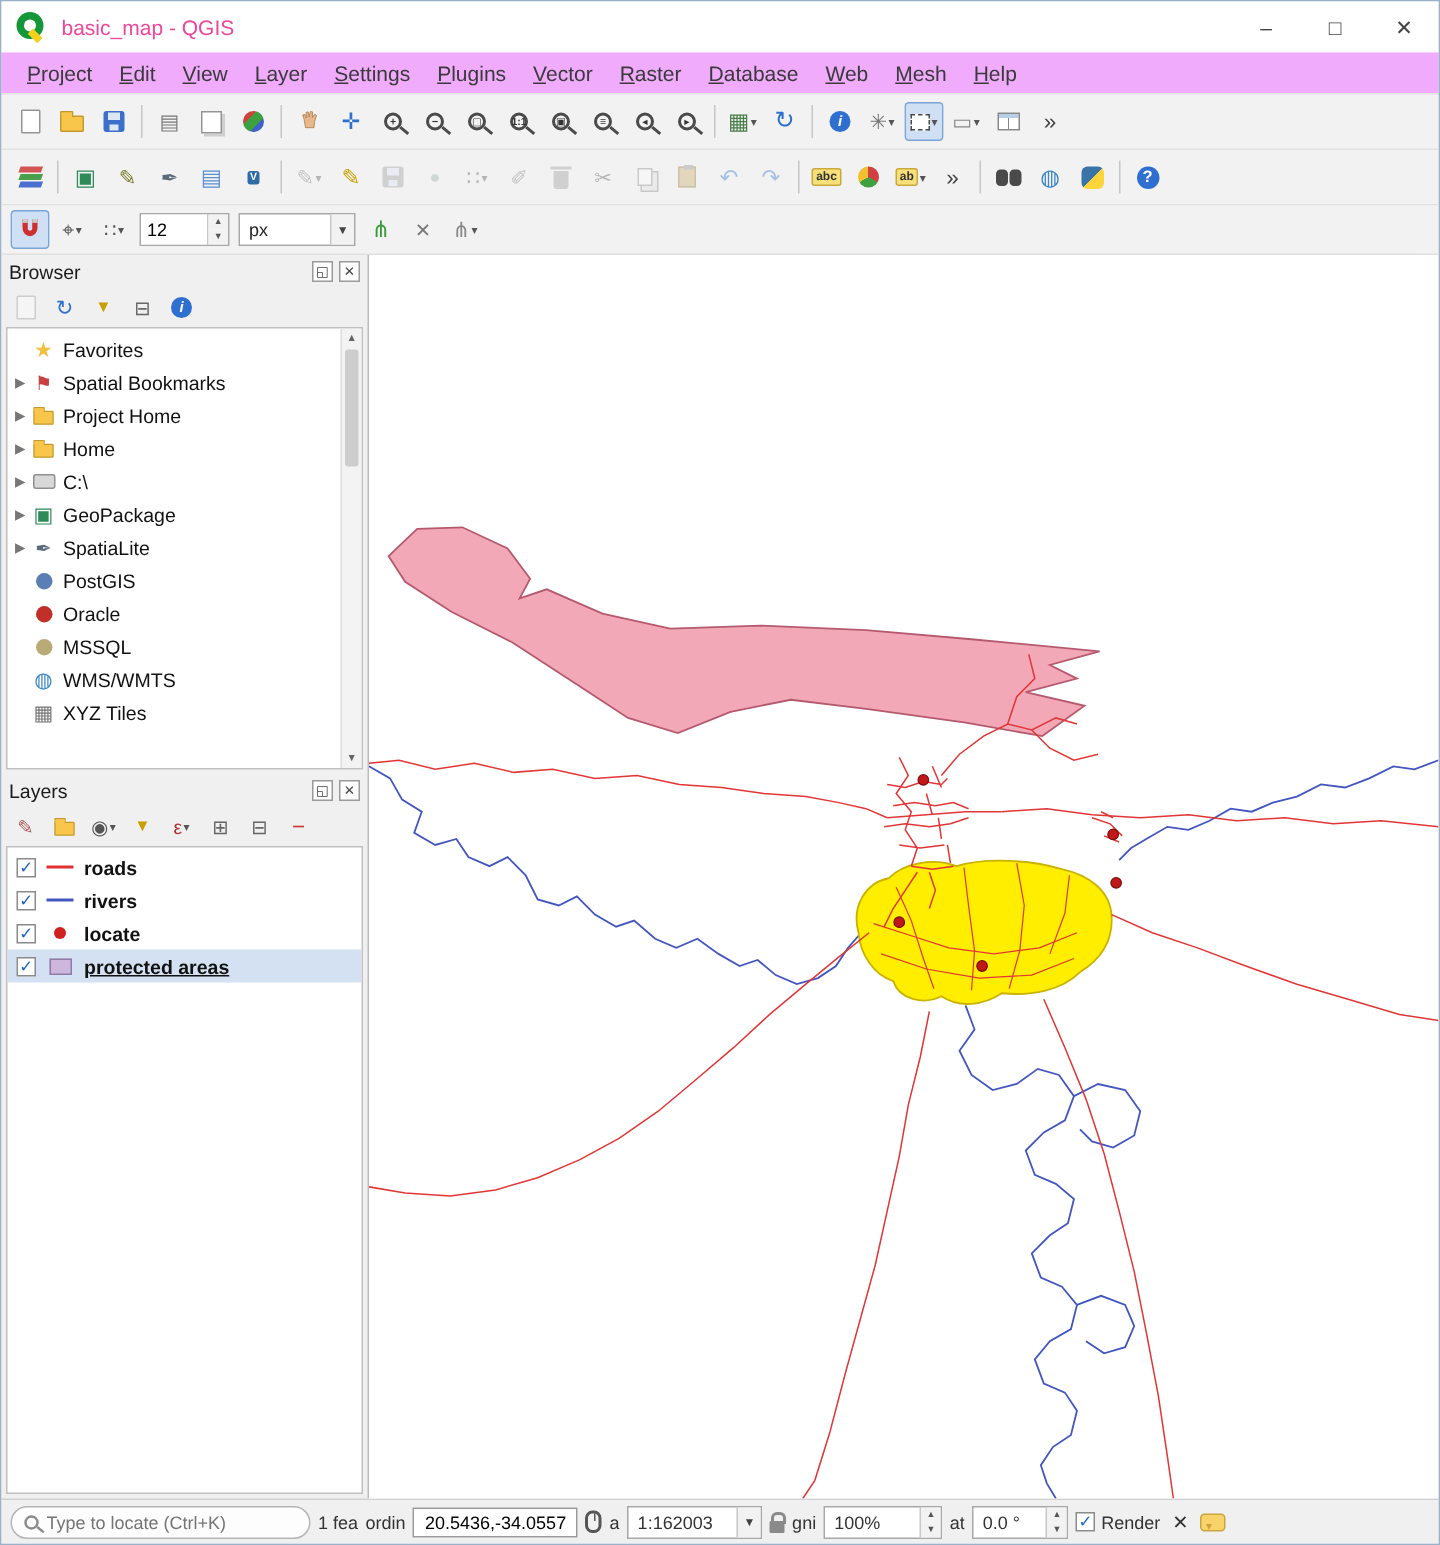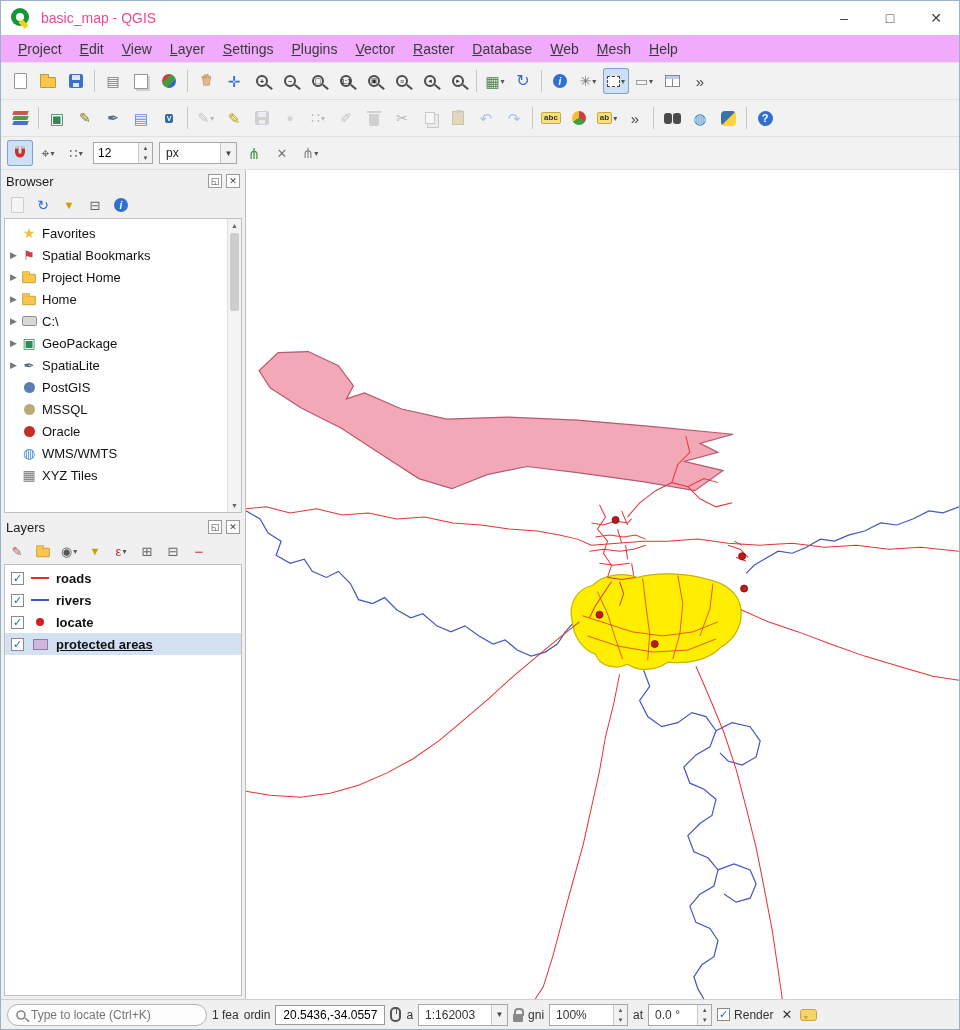--- a/index.html
+++ b/index.html
@@ -453,30 +453,30 @@
               <div class="trow">
                 <span class="arr"></span>
                 <span class="ticn">
                   <span class="g-dot" style="background: rgb(91, 127, 181);"></span>
                 </span>
                 <span class="tlabel">PostGIS</span>
               </div>
               <div class="trow">
                 <span class="arr"></span>
                 <span class="ticn">
+                  <span class="g-dot" style="background: rgb(192, 48, 40);"></span>
+                </span>
+                <span class="tlabel">Oracle</span>
+              </div>
+              <div class="trow">
+                <span class="arr"></span>
+                <span class="ticn">
                   <span class="g-dot" style="background: rgb(185, 171, 120);"></span>
                 </span>
                 <span class="tlabel">MSSQL</span>
-              </div>
-              <div class="trow">
-                <span class="arr"></span>
-                <span class="ticn">
-                  <span class="g-dot" style="background: rgb(192, 48, 40);"></span>
-                </span>
-                <span class="tlabel">Oracle</span>
               </div>
               <div class="trow">
                 <span class="arr"></span>
                 <span class="ticn">
                   <span class="gchar" style="color: rgb(58, 135, 200); font-size: 14px;">◍</span>
                 </span>
                 <span class="tlabel">WMS/WMTS</span>
               </div>
               <div class="trow">
                 <span class="arr"></span>

